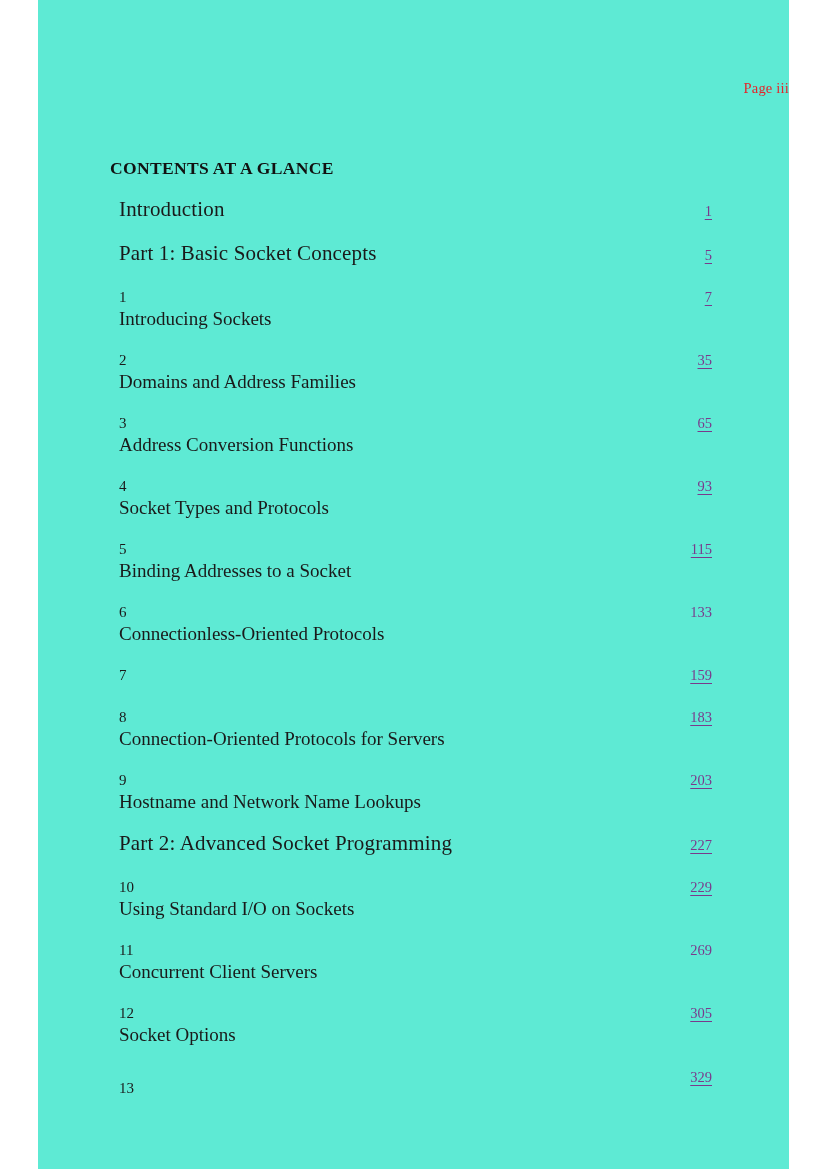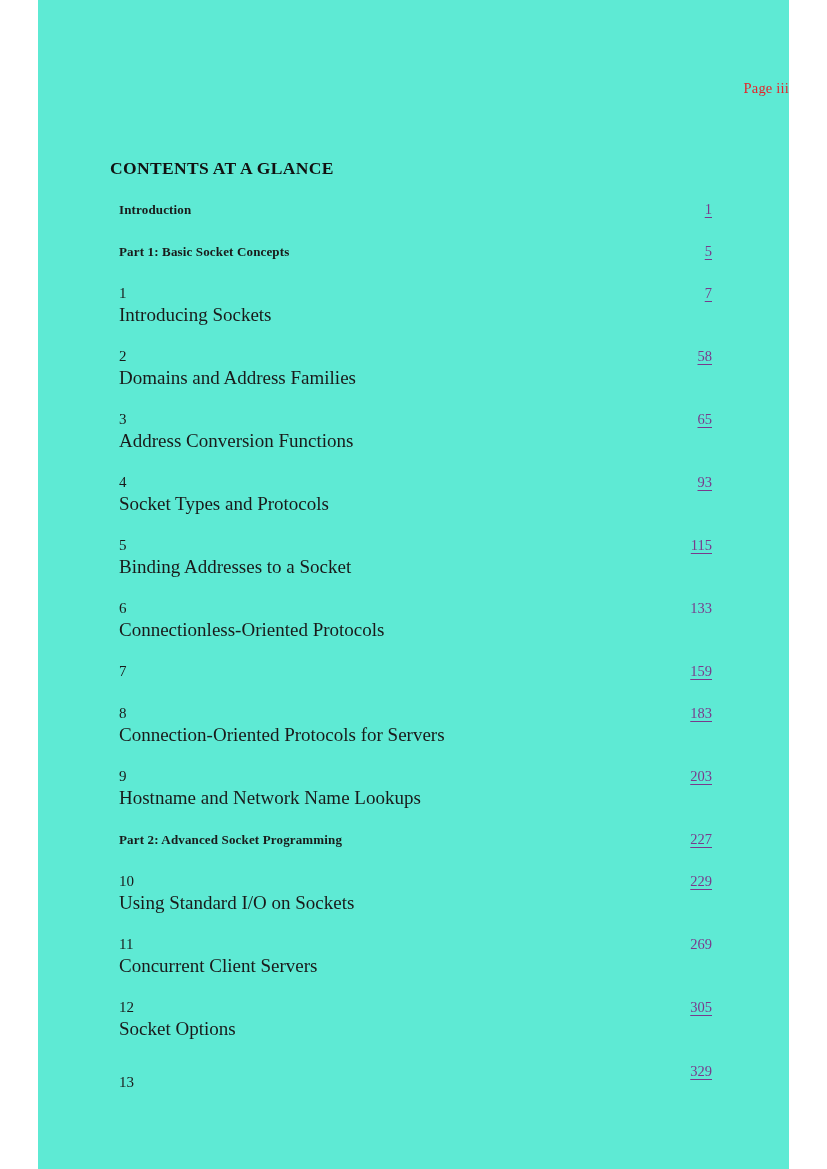--- a/index.html
+++ b/index.html
@@ -77,22 +77,22 @@
 
   .entry-title {
     font-size: 19px;
     line-height: 21px;
     color: #1a1a1a;
     white-space: nowrap;
   }
 
   
   .entry.part .entry-label {
-    font-weight: bold;
-    font-size: 13px;
+    font-weight: normal;
+    font-size: 21px;
     letter-spacing: 0.15px;
   }
 
   .pageno {
     font-size: 14.5px;
     line-height: 21px;
     color: #7a3a8c;
     text-align: right;
     white-space: nowrap;
   }
@@ -142,21 +142,21 @@
         <div class="entry-row">
           <span class="entry-label">1</span>
           <a class="pageno linked" href="#">7</a>
         </div>
         <div class="entry-title">Introducing Sockets</div>
       </div>
       <div class="gap-chapter"></div>
       <div class="entry">
         <div class="entry-row">
           <span class="entry-label">2</span>
-          <a class="pageno linked" href="#">58</a>
+          <a class="pageno linked" href="#">35</a>
         </div>
         <div class="entry-title">Domains and Address Families</div>
       </div>
       <div class="gap-chapter"></div>
       <div class="entry">
         <div class="entry-row">
           <span class="entry-label">3</span>
           <a class="pageno linked" href="#">65</a>
         </div>
         <div class="entry-title">Address Conversion Functions</div>

